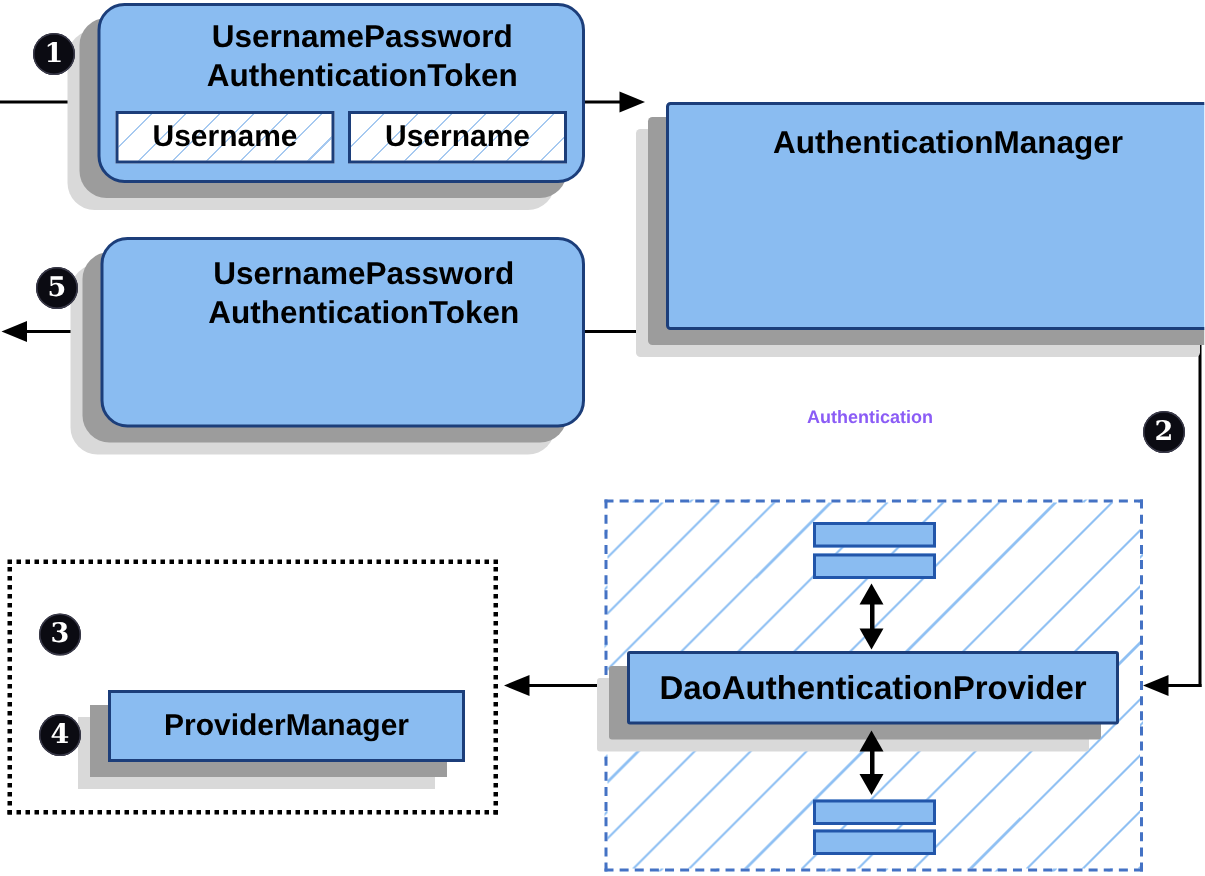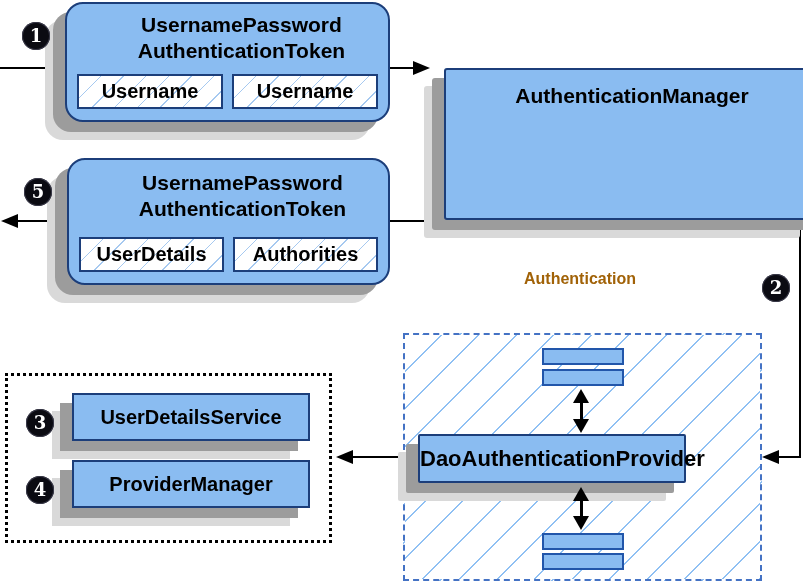--- a/index.html
+++ b/index.html
@@ -47,21 +47,21 @@
 
   .dotted-box{position:absolute;left:5px;top:373px;width:327px;height:170px;border:3px dotted #000;z-index:1;background:#fff;}
   .svc{position:absolute;width:238px;height:48px;background:var(--box-fill);border:2px solid var(--box-border);
        text-align:center;font-weight:bold;font-size:20px;line-height:44px;color:#000;z-index:2;
        box-shadow:-12px 10px 0 var(--shadow-dark),-20px 18px 0 var(--shadow-light);}
 
   .badge{position:absolute;width:28px;height:28px;border-radius:50%;background:#0b0b12;color:#fff;
          font-family:"DejaVu Serif","Liberation Serif",serif;font-weight:bold;font-size:18px;
          text-align:center;line-height:28px;z-index:5;box-shadow:inset 0 0 0 1px #3a3a4a;}
 
-  .heading{position:absolute;text-align:center;font-weight:bold;font-size:16px;line-height:25px;color:#a16207;z-index:2;}
+  .heading{position:absolute;text-align:center;font-weight:bold;font-size:12px;line-height:25px;color:#8b5cf6;z-index:2;}
 </style>
 </head>
 <body>
 
 <div class="stage">
 
   <div class="hline" style="left:0;top:67px;width:424px;"></div>
   <div class="arr arr-right" style="left:413px;top:61px;"></div>
   <div class="badge" style="left:22px;top:22px;">1</div>
 
@@ -88,58 +88,53 @@
 
   <div class="hline" style="left:14px;top:220px;width:418px;"></div>
   <div class="arr arr-left" style="left:1px;top:214px;"></div>
   <div class="badge" style="left:24px;top:178px;">5</div>
 
   <div class="card round" style="left:67px;top:158px;width:323px;height:127px;">
     <div class="title" style="margin-top:10px;">
       <div>UsernamePassword</div>
       <div>AuthenticationToken</div>
     </div>
-    <div class="fields">
-      <div class="chip hatch-sm">UserDetails</div>
-      <div class="chip hatch-sm">Authorities</div>
-    </div>
   </div>
 
   <div class="heading" style="left:460px;top:266px;width:240px;">
     <div>Authentication</div>
   </div>
 
   <div class="providers hatch-lg"></div>
 
   <div class="bar" style="left:542px;top:348px;"></div>
   <div class="bar" style="left:542px;top:369px;"></div>
 
   <div class="dbl" style="left:572px;top:389px;height:44px;">
     <div class="tri-up"></div>
       <div class="shaft"></div>
       <div class="tri-down"></div>
   </div>
 
-  <div class="card" style="left:418px;top:434px;width:268px;height:49px;border-radius:2px;">
+  <div class="card" style="left:418px;top:434px;width:328px;height:49px;border-radius:2px;">
     <div class="title" style="font-size:22px;line-height:45px;">DaoAuthenticationProvider</div>
   </div>
 
   <div class="dbl" style="left:572px;top:487px;height:43px;">
     <div class="tri-up"></div>
       <div class="shaft"></div>
       <div class="tri-down"></div>
   </div>
 
   <div class="bar" style="left:542px;top:533px;"></div>
   <div class="bar" style="left:542px;top:553px;"></div>
 
   <div class="hline" style="left:350px;top:456px;width:68px;"></div>
   <div class="arr arr-left" style="left:336px;top:450px;"></div>
 
   <div class="dotted-box"></div>
 
-  <div class="svc" style="left:72px;top:393px;">UserDetailsService</div>
   <div class="badge" style="left:26px;top:409px;">3</div>
 
   <div class="svc" style="left:72px;top:460px;">ProviderManager</div>
   <div class="badge" style="left:26px;top:476px;">4</div>
 
 </div>
 
 </body></html>

